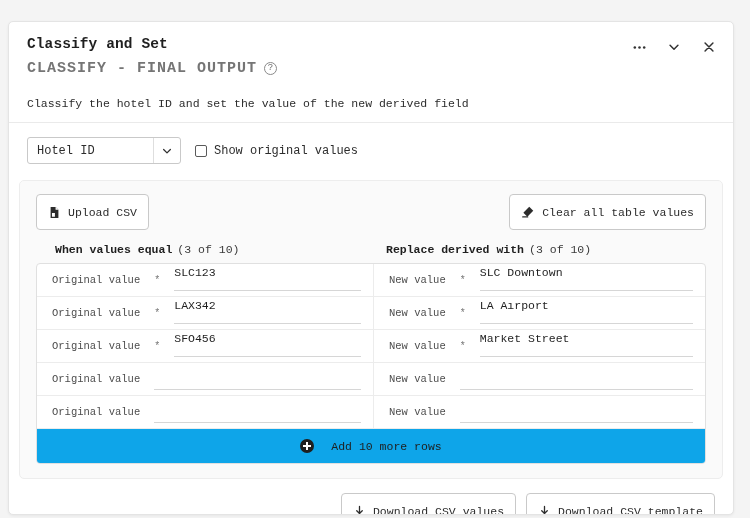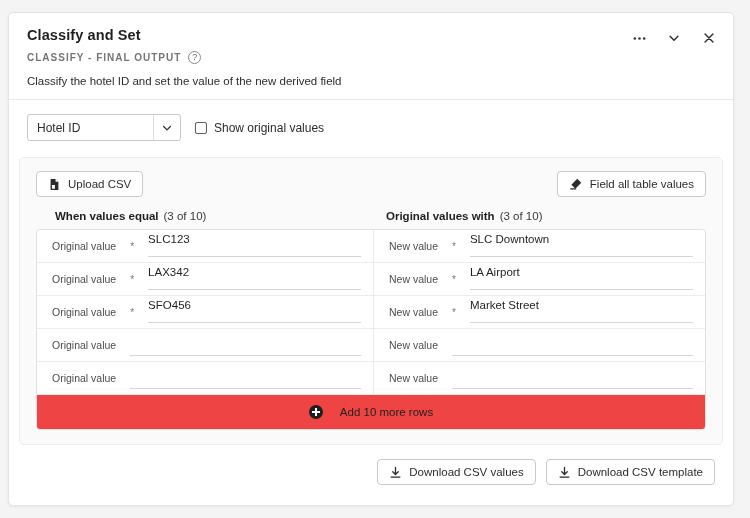--- a/index.html
+++ b/index.html
@@ -14,28 +14,29 @@
     background: #f4f4f4;
     font-family: "Liberation Sans", sans-serif;
     color: #2c2c2c;
     -webkit-font-smoothing: antialiased;
   }
 
   
   .page {
     position: absolute;
     left: 8px;
-    top: 12px;
+    top: 21px;
     width: 726px;
     height: 494px;
     background: #ffffff;
     border: 1px solid #e4e4e4;
     border-radius: 5px;
     box-shadow: 0 1px 3px rgba(0,0,0,0.06);
     overflow: hidden;
+    font-family: Liberation Mono, monospace;
   }
 
   
   .card-header {
     position: relative;
     padding: 14px 18px 12px 18px;
     border-bottom: 1px solid #eaeaea;
   }
 
   .card-title {
@@ -46,21 +47,21 @@
   }
 
   .subtitle-row {
     display: flex;
     align-items: center;
     gap: 7px;
     margin-top: 8px;
   }
 
   .eyebrow {
-    font-size: 10px;
+    font-size: 15px;
     font-weight: bold;
     letter-spacing: 1.0px;
     color: #757575;
     text-transform: uppercase;
   }
 
   .help-icon {
     width: 13px;
     height: 13px;
     border: 1.2px solid #8a8a8a;
@@ -68,21 +69,21 @@
     color: #6e6e6e;
     font-size: 9px;
     line-height: 11px;
     text-align: center;
     font-weight: normal;
     cursor: pointer;
     flex: none;
   }
 
   .card-desc {
-    margin-top: 11px;
+    margin-top: 20px;
     font-size: 11.5px;
     color: #2c2c2c;
   }
 
   .header-actions {
     position: absolute;
     right: 13px;
     top: 14px;
     display: flex;
     align-items: center;
@@ -170,21 +171,21 @@
   .panel-toolbar {
     display: flex;
     justify-content: space-between;
     align-items: center;
   }
 
   .btn {
     display: inline-flex;
     align-items: center;
     gap: 7px;
-    height: 26px;
+    height: 36px;
     padding: 0 11px;
     background: #fff;
     border: 1px solid #c9c9c9;
     border-radius: 4px;
     font-size: 11.5px;
     color: #2c2c2c;
     cursor: pointer;
     font-family: inherit;
     white-space: nowrap;
   }
@@ -257,21 +258,21 @@
   }
   .trow:last-of-type .cell-input { border-bottom-color: #b9b9b9; }
 
   .addrow {
     display: flex;
     align-items: center;
     justify-content: center;
     gap: 17px;
     height: 34px;
     cursor: pointer;
-    background: #ef4444;
+    background: #0ea5e9;
   }
   .plus-icon {
     width: 14px;
     height: 14px;
     border-radius: 50%;
     background: #1f1f1f;
     position: relative;
     flex: none;
   }
   .plus-icon::before,
@@ -360,30 +361,30 @@
           <rect x="4.9" y="8.6" width="3.6" height="4.6" fill="#ffffff"></rect>
         </svg>
         <span>Upload CSV</span>
       </button>
 
       <button class="btn">
         <svg width="14" height="14" viewBox="0 0 16 16">
           <path d="M9.4 2.1 L14 6.7 L7.3 13.4 L2.7 8.8 Z" fill="#2c2c2c"></path>
           <path d="M2.0 13.6 h5.6" stroke="#2c2c2c" stroke-width="1.5" stroke-linecap="round"></path>
         </svg>
-        <span>Field all table values</span>
+        <span>Clear all table values</span>
       </button>
     </div>
 
     <div class="col-heads">
       <div class="col-head col-head-left">
         <span>When values equal</span><span class="count">(3 of 10)</span>
       </div>
       <div class="col-head col-head-right">
-        <span>Original values with</span><span class="count">(3 of 10)</span>
+        <span>Replace derived with</span><span class="count">(3 of 10)</span>
       </div>
     </div>
 
     <div class="table">
 
       <div class="trow">
         <div class="cell cell-left">
           <span class="cell-label">Original value</span>
           <span class="cell-star">*</span>
           <input class="cell-input" type="text" value="SLC123" style="">

